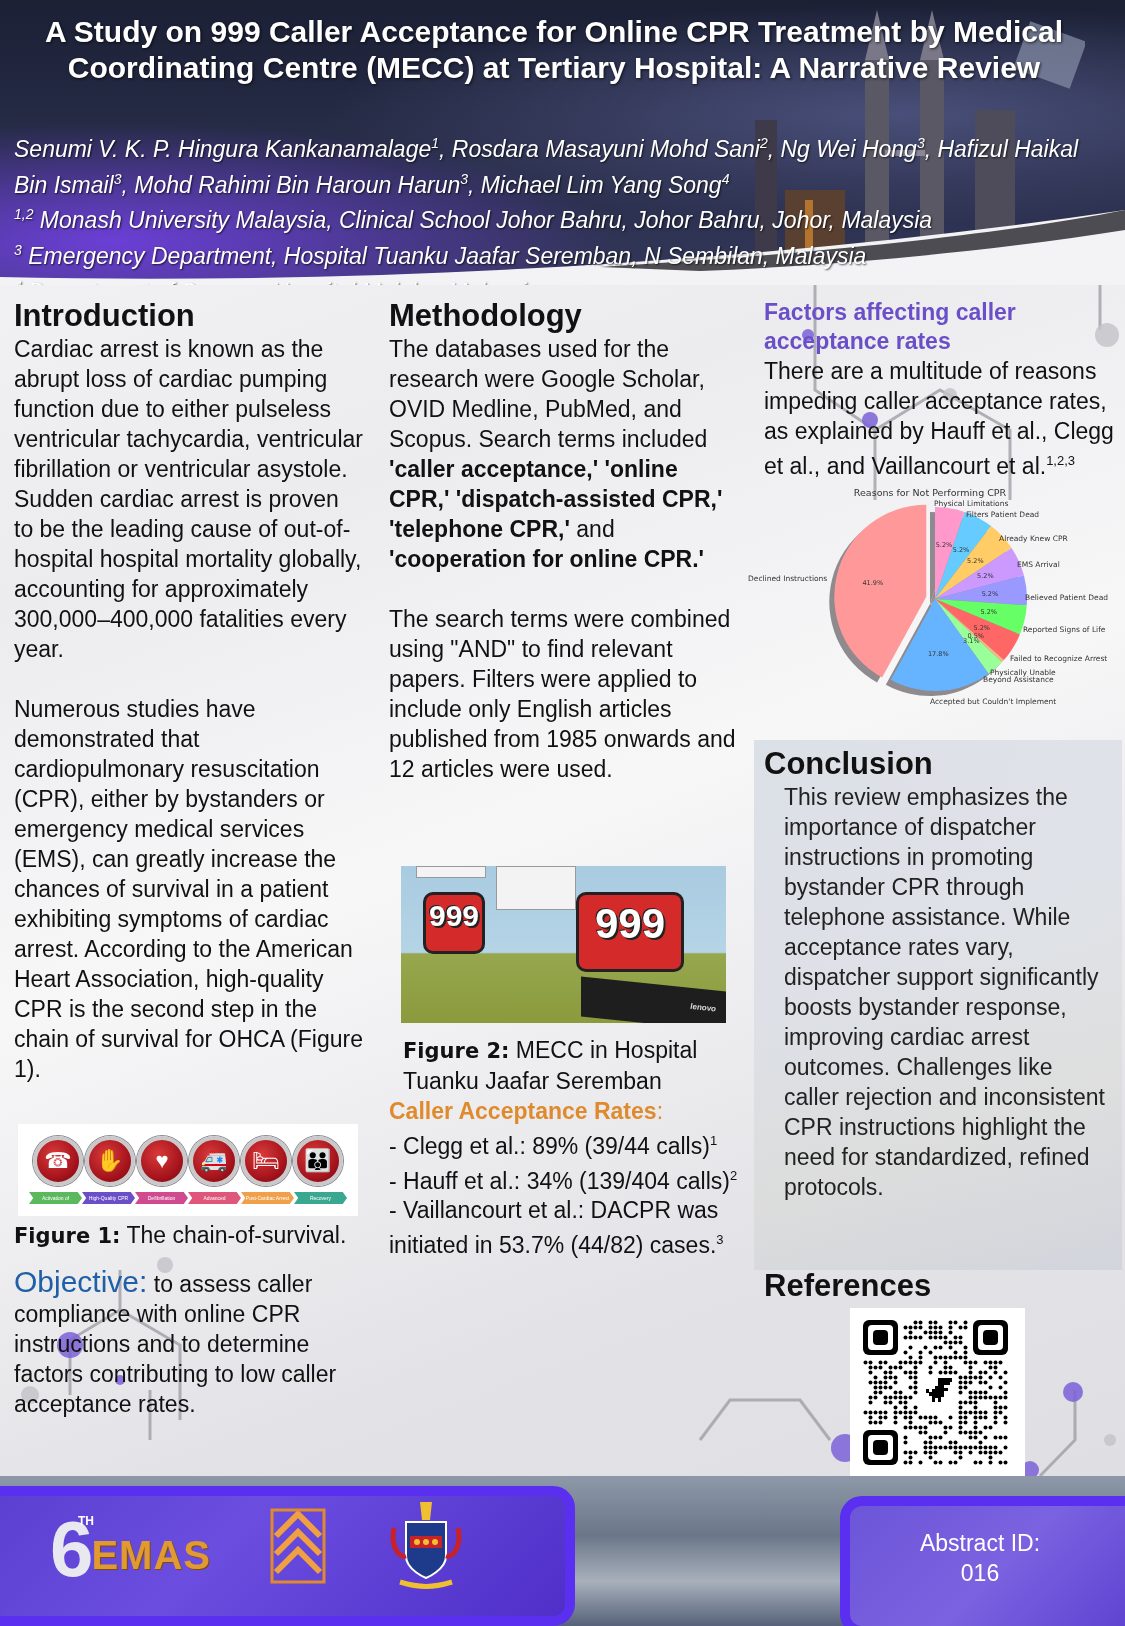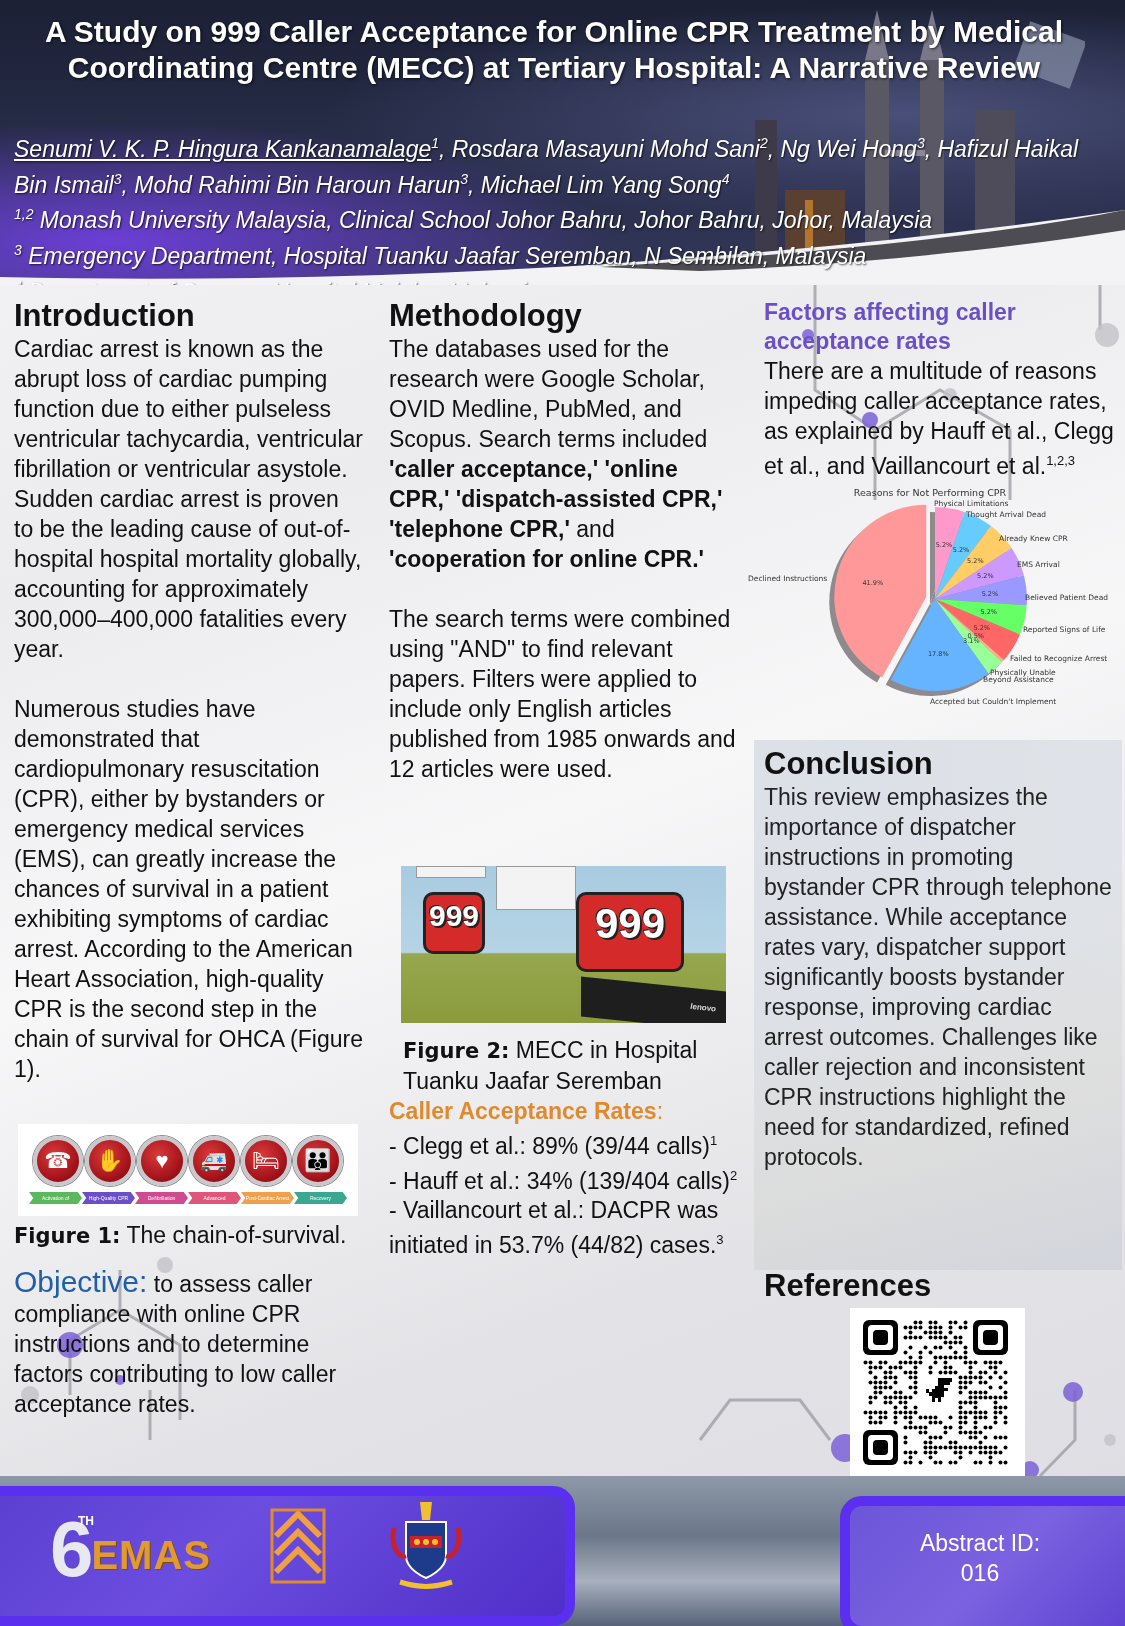--- a/index.html
+++ b/index.html
@@ -33,21 +33,21 @@
     position: absolute; left: 30px; right: 47px; top: 14px;
     text-align: center; color: #fff; font-weight: bold;
     font-size: 30px; line-height: 36px;
     text-shadow: 1px 1px 3px rgba(0,0,0,0.7);
   }
   .authors {
     position: absolute; left: 14px; top: 128px; width: 1100px;
     color: #fff; font-style: italic; font-size: 23px; line-height: 30px;
     text-shadow: 1px 1px 2px rgba(0,0,0,0.7);
   }
-  .authors .first { text-decoration: underline; }
+  .authors .first { }
   .authors sup { font-size: 14px; }
   .affil { font-style: italic; }
 
   
   .col { position: absolute; top: 298px; }
   .col1 { left: 14px; width: 350px; }
   .col2 { left: 389px; width: 350px; }
   .col3 { left: 764px; width: 355px; }
   h2.sec { font-size: 31px; font-weight: bold; line-height: 36px; color: #111; }
   .body-text { font-size: 23px; line-height: 30px; color: #111; }
@@ -110,21 +110,21 @@
   .pie-label { position: absolute; font-family: "DejaVu Sans", sans-serif; font-size: 7.5px; color: #333; white-space: nowrap; }
 
   
   .conclusion {
     position: absolute; left: 754px; top: 740px; width: 368px; height: 530px;
     background:
       linear-gradient(180deg, rgba(240,240,242,0.88), rgba(236,236,240,0.82)),
       linear-gradient(160deg, #4a6f96 0%, #7d95ad 40%, #8b8f7a 70%, #5b6b84 100%);
     padding: 6px 10px;
   }
-  .conclusion .body-text { color: #222; }
+  .conclusion .body-text { color: #222; margin-left: 20px; }
 
   .refs { position: absolute; left: 764px; top: 1268px; }
   .qr {
     position: absolute; left: 850px; top: 1308px; width: 175px; height: 168px; background: #fff;
     display: flex; align-items: center; justify-content: center;
   }
 
   
   .footer { position: absolute; left: 0; top: 1476px; width: 1125px; height: 150px;
     background: linear-gradient(180deg, #8d98a8 0%, #6b7789 40%, #a8b0bc 70%, #56627a 100%); }
@@ -307,21 +307,21 @@
           <text x="239.9452677788784" y="108.70306232740573" font-size="6.5" font-family="DejaVu Sans, sans-serif" fill="#333" text-anchor="middle">5.2%</text>
           <text x="238.7261576043229" y="126.67043760394472" font-size="6.5" font-family="DejaVu Sans, sans-serif" fill="#333" text-anchor="middle">5.2%</text>
           <text x="231.78868442242717" y="143.2892302735753" font-size="6.5" font-family="DejaVu Sans, sans-serif" fill="#333" text-anchor="middle">5.2%</text>
           <text x="225.80363016162084" y="151.17665619220838" font-size="6.5" font-family="DejaVu Sans, sans-serif" fill="#333" text-anchor="middle">0.5%</text>
           <text x="221.33318532108666" y="155.5564633291089" font-size="6.5" font-family="DejaVu Sans, sans-serif" fill="#333" text-anchor="middle">3.1%</text>
           <text x="188.3028428810572" y="169.1011000698085" font-size="6.5" font-family="DejaVu Sans, sans-serif" fill="#333" text-anchor="middle">17.8%</text>
           <text x="122.80390152008754" y="98.08505941333652" font-size="6.5" font-family="DejaVu Sans, sans-serif" fill="#333" text-anchor="middle">41.9%</text>
         </g>
       </svg>
     <div class="pie-label" style="left:184px;top:12px;">Physical Limitations</div>
-    <div class="pie-label" style="left:216px;top:23px;">Thought Arrival Dead</div>
+    <div class="pie-label" style="left:216px;top:23px;">Filters Patient Dead</div>
     <div class="pie-label" style="left:249px;top:47px;">Already Knew CPR</div>
     <div class="pie-label" style="left:267px;top:73px;">EMS Arrival</div>
     <div class="pie-label" style="left:275px;top:106px;">Believed Patient Dead</div>
     <div class="pie-label" style="left:273px;top:138px;">Reported Signs of Life</div>
     <div class="pie-label" style="left:260px;top:167px;">Failed to Recognize Arrest</div>
     <div class="pie-label" style="left:240px;top:181px;">Physically Unable</div>
     <div class="pie-label" style="left:233px;top:188px;">Beyond Assistance</div>
     <div class="pie-label" style="left:180px;top:210px;">Accepted but Couldn't Implement</div>
     <div class="pie-label" style="left:-2px;top:87px;">Declined Instructions</div>
   </div>

